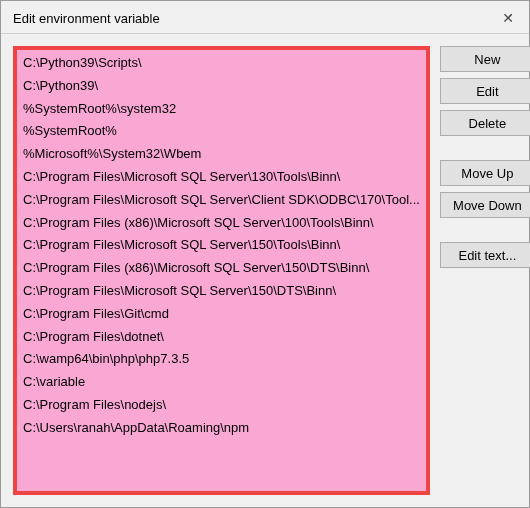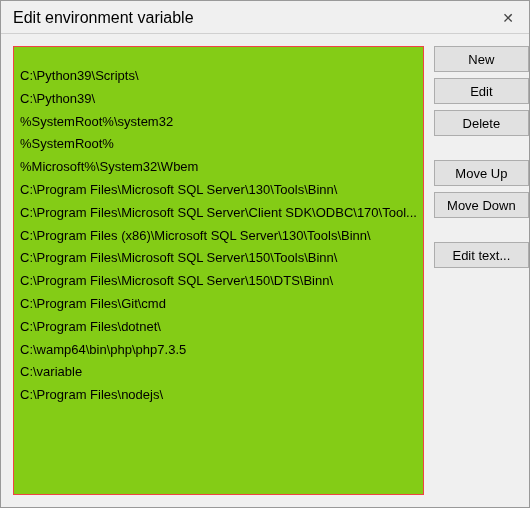--- a/index.html
+++ b/index.html
@@ -32,21 +32,21 @@
     .title-bar {
       background: #f0f0f0;
       border-bottom: 1px solid #d0d0d0;
       padding: 8px 12px 6px 12px;
       display: flex;
       align-items: center;
       justify-content: space-between;
     }
 
     .title-bar-text {
-      font-size: 16px;
+      font-size: 13px;
       color: #000;
     }
 
     .close-btn {
       width: 18px;
       height: 18px;
       background: none;
       border: none;
       cursor: pointer;
       font-size: 14px;
@@ -65,25 +65,25 @@
     }
 
     .list-area {
       flex: 1;
       display: flex;
       flex-direction: column;
     }
 
     .path-list {
       flex: 1;
-      border: 1px solid #ef4444;
-      background: #84cc16;
+      border: 4px solid #ef4444;
+      background: #f9a8d4;
       overflow-y: auto;
       list-style: none;
-      padding: 18px 0;
+      padding: 2px 0;
     }
 
     .path-list li {
       padding: 1px 6px;
       white-space: nowrap;
       overflow: hidden;
       text-overflow: ellipsis;
       cursor: pointer;
       color: #000;
       line-height: 1.6;
@@ -139,28 +139,30 @@
   <div class="dialog-body">
     <div class="list-area">
       <ul class="path-list" id="path-list">
       <li title="C:\Python39\Scripts\">C:\Python39\Scripts\</li>
           <li title="C:\Python39\">C:\Python39\</li>
           <li title="%SystemRoot%\system32">%SystemRoot%\system32</li>
           <li title="%SystemRoot%">%SystemRoot%</li>
           <li title="%SystemRoot%\System32\Wbem">%Microsoft%\System32\Wbem</li>
           <li title="C:\Program Files\Microsoft SQL Server\130\Tools\Binn\">C:\Program Files\Microsoft SQL Server\130\Tools\Binn\</li>
           <li title="C:\Program Files\Microsoft SQL Server\Client SDK\ODBC\170\Tool...">C:\Program Files\Microsoft SQL Server\Client SDK\ODBC\170\Tool...</li>
-          <li title="C:\Program Files (x86)\Microsoft SQL Server\150\Tools\Binn\">C:\Program Files (x86)\Microsoft SQL Server\130\Tools\Binn\</li>
+          <li title="C:\Program Files (x86)\Microsoft SQL Server\150\Tools\Binn\">C:\Program Files (x86)\Microsoft SQL Server\100\Tools\Binn\</li>
           <li title="C:\Program Files\Microsoft SQL Server\150\Tools\Binn\">C:\Program Files\Microsoft SQL Server\150\Tools\Binn\</li>
+          <li title="C:\Program Files (x86)\Microsoft SQL Server\150\DTS\Binn\">C:\Program Files (x86)\Microsoft SQL Server\150\DTS\Binn\</li>
           <li title="C:\Program Files\Microsoft SQL Server\150\DTS\Binn\">C:\Program Files\Microsoft SQL Server\150\DTS\Binn\</li>
           <li title="C:\Program Files\Git\cmd">C:\Program Files\Git\cmd</li>
           <li title="C:\Program Files\dotnet\">C:\Program Files\dotnet\</li>
           <li title="C:\wamp64\bin\php\php7.3.5">C:\wamp64\bin\php\php7.3.5</li>
           <li title="C:\composer">C:\variable</li>
           <li title="C:\Program Files\nodejs\">C:\Program Files\nodejs\</li>
+          <li title="C:\Users\ranah\AppData\Roaming\npm">C:\Users\ranah\AppData\Roaming\npm</li>
         </ul>
     </div>
 
     <div class="buttons-col">
       <button class="btn">New</button>
       <button class="btn">Edit</button>
       <button class="btn">Delete</button>
       <div class="spacer"></div>
       <button class="btn">Move Up</button>
       <button class="btn">Move Down</button>

